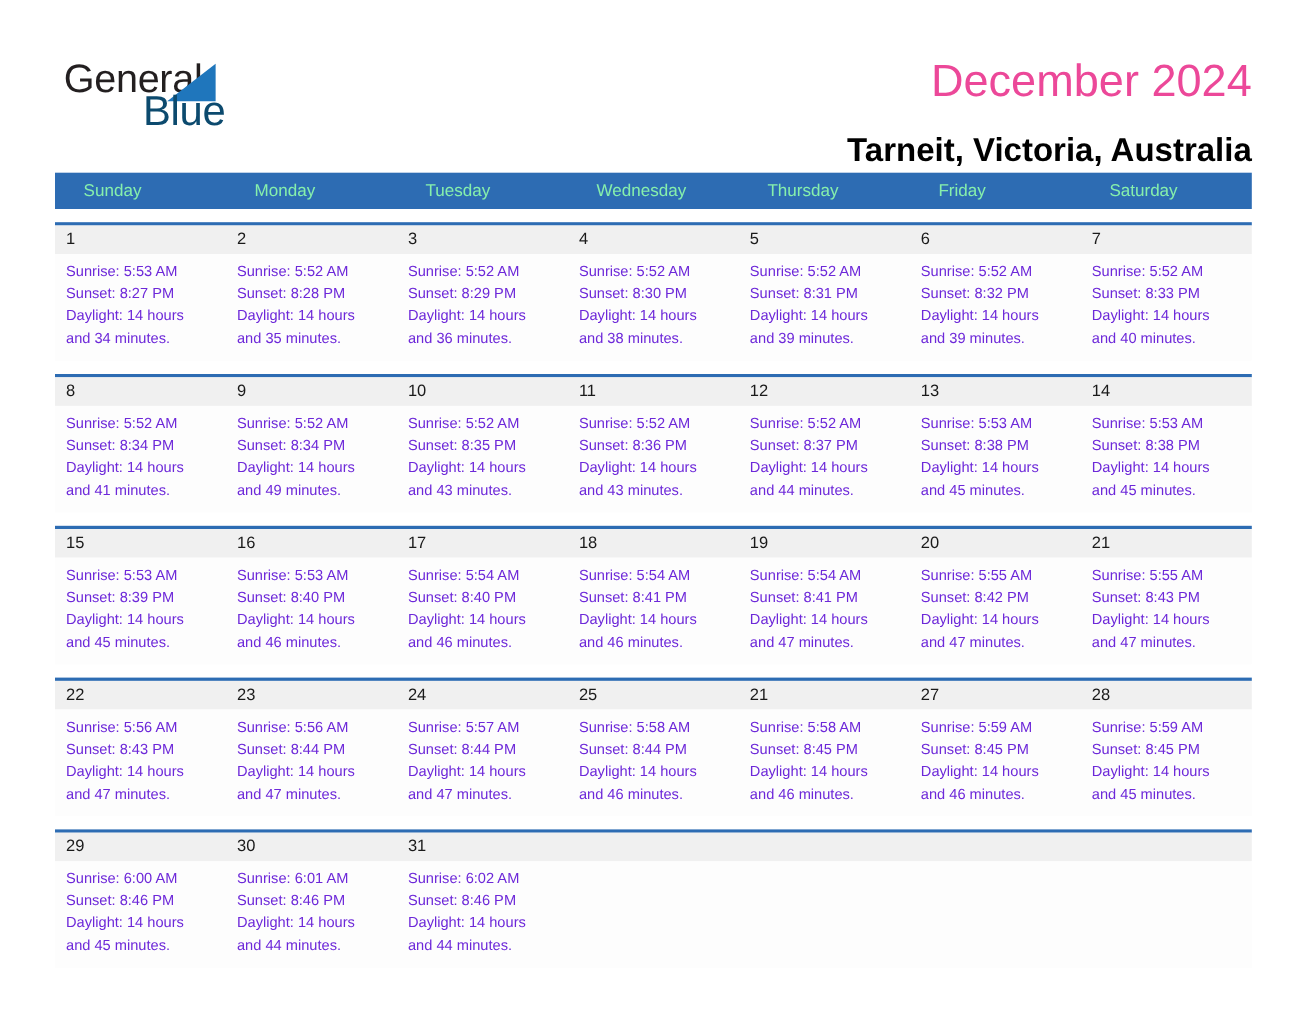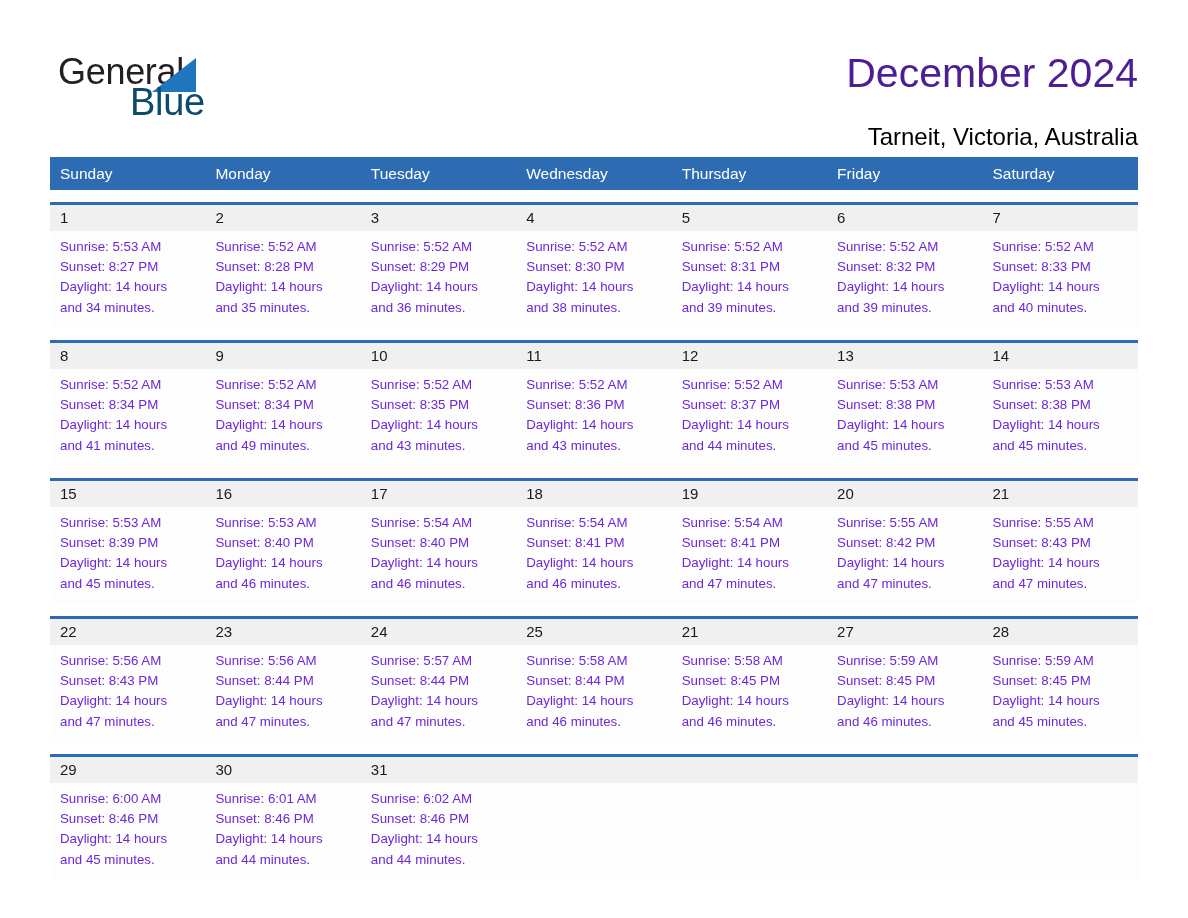--- a/index.html
+++ b/index.html
@@ -72,27 +72,27 @@
   .title-block {
     position: absolute;
     right: 50px;
     top: 48px;
     text-align: right;
   }
   .month-title {
     font-size: 41px;
     font-weight: normal;
     line-height: 50px;
-    color: #4c1d95;
+    color: #ec4899;
     white-space: nowrap;
     margin: 0;
   }
   .location {
-    font-size: 24px;
-    font-weight: normal;
+    font-size: 30px;
+    font-weight: bold;
     line-height: 30px;
     color: #000000;
     white-space: nowrap;
     margin: 24px 0 0 0;
   }
 
   
   .calendar {
     position: absolute;
     left: 50px;
@@ -100,24 +100,24 @@
     width: 1088px;
   }
   .weekday-row {
     display: flex;
     width: 100%;
     background: #2d6cb3;
     height: 33px;
   }
   .weekday {
     flex: 1 1 0;
-    color: #ffffff;
+    color: #86efac;
     font-size: 15.5px;
     line-height: 33px;
-    padding-left: 10px;
+    padding-left: 26px;
     box-sizing: border-box;
     white-space: nowrap;
     overflow: hidden;
   }
 
   .week {
     width: 100%;
     border-top: 3px solid #2d6cb3;
     margin-top: 12px;
   }

